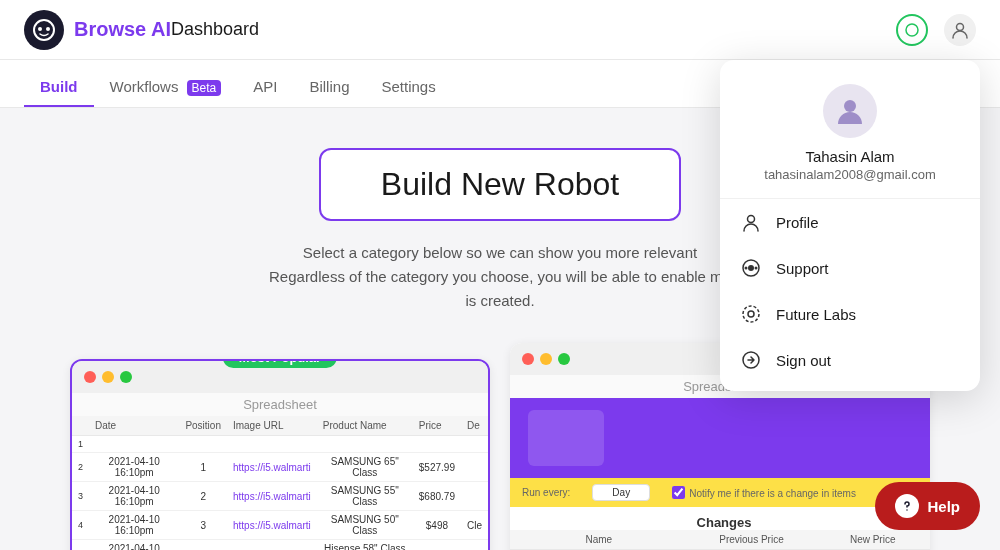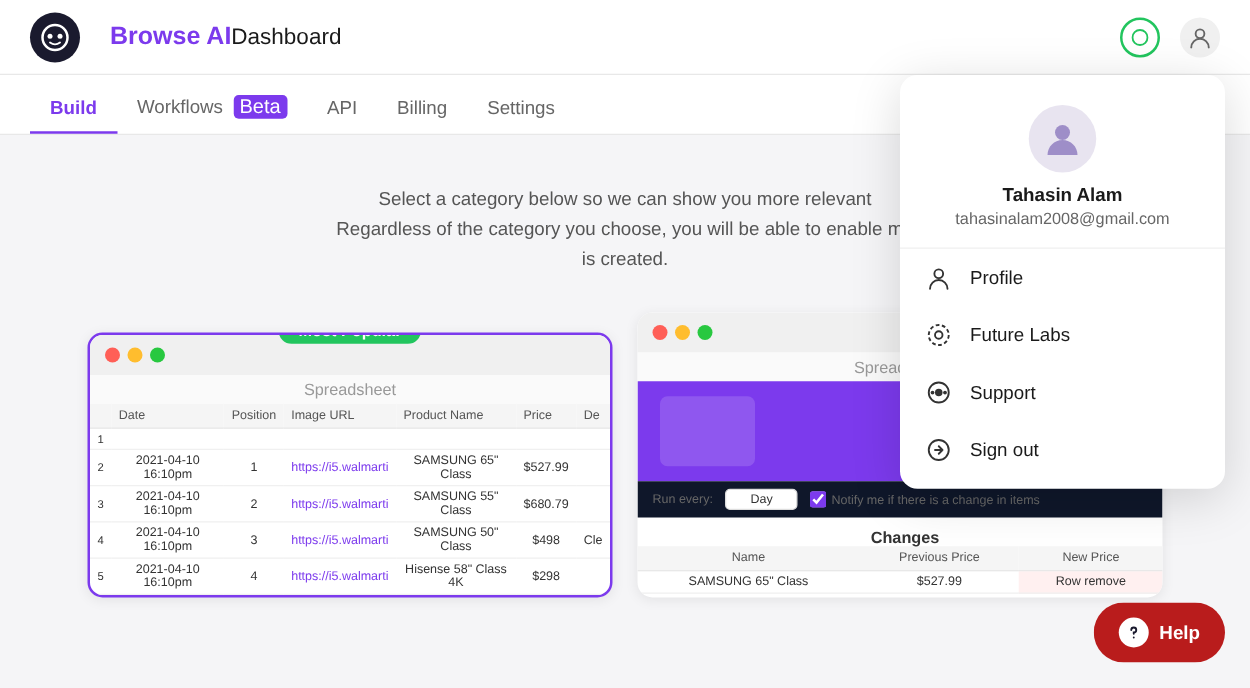--- a/index.html
+++ b/index.html
@@ -12,21 +12,21 @@
       display: flex;
       align-items: center;
       padding: 0 24px;
       border-bottom: 1px solid #e8e8e8;
       position: relative;
       z-index: 10;
     }
     .logo-area {
       display: flex;
       align-items: center;
-      gap: 24px;
+      gap: 10px;
     }
     .logo-icon {
       width: 40px;
       height: 40px;
       background: #1a1a2e;
       border-radius: 50%;
       display: flex;
       align-items: center;
       justify-content: center;
     }
@@ -96,21 +96,21 @@
       position: absolute;
       bottom: 0;
       left: 0;
       right: 0;
       height: 2px;
       background: #7c3aed;
     }
     .nav-item .beta-badge {
       background: #7c3aed;
       color: #fff;
-      font-size: 16px;
+      font-size: 12px;
       padding: 1px 5px;
       border-radius: 4px;
       margin-left: 4px;
     }
 
     
     .main {
       background: #f5f5f7;
       padding: 40px 0 20px;
       text-align: center;
@@ -224,26 +224,26 @@
       box-shadow: 0 2px 10px rgba(0,0,0,0.08);
     }
     .card2-top {
       background: #7c3aed;
       height: 80px;
       display: flex;
       align-items: center;
       padding: 0 16px;
     }
     .changes-controls {
-      background: #0f172a;
+      background: #fde047;
       padding: 6px 12px;
       font-size: 10px;
       color: #666;
       display: flex;
-      gap: 10px;
+      gap: 22px;
       align-items: center;
       flex-wrap: wrap;
     }
     .changes-table {
       width: 100%;
       font-size: 10px;
       border-collapse: collapse;
     }
     .changes-table th {
       background: #f5f5f5;
@@ -285,21 +285,21 @@
       height: 54px;
       border-radius: 50%;
       background: #e8e4f0;
       display: flex;
       align-items: center;
       justify-content: center;
       margin: 0 auto 10px;
     }
     .dropdown-name {
       font-size: 15px;
-      font-weight: 700;
+      font-weight: 400;
       color: #1a1a1a;
     }
     .dropdown-email {
       font-size: 13px;
       color: #666;
       margin-top: 2px;
     }
     .dropdown-menu-item {
       display: flex;
       align-items: center;
@@ -393,20 +393,21 @@
   </div>
   <div class="nav-item">
     <span>Billing</span>
   </div>
   <div class="nav-item">
     <span>Settings</span>
   </div>
 </nav>
 
 <main class="main">
+  <button class="build-robot-btn">Build New Robot</button>
   <p class="subtitle">
     <span>Select a category below so we can show you more relevant</span><br>
     <span>Regardless of the category you choose, you will be able to enable mo</span><br>
     <span>is created.</span>
   </p>
 
   <div class="cards-row">
 
     <div class="card card-purple-border" style="position:relative; margin-top:16px;">
       <div class="most-popular-badge">Most Popular</div>
@@ -537,37 +538,37 @@
         <circle cx="10" cy="7" r="3.5" stroke="#333" stroke-width="1.5"></circle>
         <path d="M3 19c0-3.866 3.134-7 7-7s7 3.134 7 7" stroke="#333" stroke-width="1.5" stroke-linecap="round"></path>
       </svg>
     </span>
     <span>Profile</span>
   </div>
 
   <div class="dropdown-menu-item">
     <span class="menu-icon">
       <svg width="20" height="20" viewBox="0 0 20 20" fill="none">
-        <circle cx="10" cy="10" r="8" stroke="#333" stroke-width="1.5" stroke-dasharray="3 2"></circle>
-        <circle cx="10" cy="10" r="3" stroke="#333" stroke-width="1.5"></circle>
-      </svg>
-    </span>
-    <span>Future Labs</span>
-  </div>
-
-  <div class="dropdown-menu-item">
-    <span class="menu-icon">
-      <svg width="20" height="20" viewBox="0 0 20 20" fill="none">
         <circle cx="10" cy="10" r="8" stroke="#333" stroke-width="1.5"></circle>
         <circle cx="10" cy="10" r="3" fill="#333"></circle>
         <circle cx="5" cy="10" r="1.5" fill="#333"></circle>
         <circle cx="15" cy="10" r="1.5" fill="#333"></circle>
       </svg>
     </span>
     <span>Support</span>
+  </div>
+
+  <div class="dropdown-menu-item">
+    <span class="menu-icon">
+      <svg width="20" height="20" viewBox="0 0 20 20" fill="none">
+        <circle cx="10" cy="10" r="8" stroke="#333" stroke-width="1.5" stroke-dasharray="3 2"></circle>
+        <circle cx="10" cy="10" r="3" stroke="#333" stroke-width="1.5"></circle>
+      </svg>
+    </span>
+    <span>Future Labs</span>
   </div>
 
   <div class="dropdown-menu-item">
     <span class="menu-icon">
       <svg width="20" height="20" viewBox="0 0 20 20" fill="none">
         <circle cx="10" cy="10" r="8" stroke="#333" stroke-width="1.5"></circle>
         <path d="M7 10h6M10 7l3 3-3 3" stroke="#333" stroke-width="1.5" stroke-linecap="round" stroke-linejoin="round"></path>
       </svg>
     </span>
     <span>Sign out</span>

